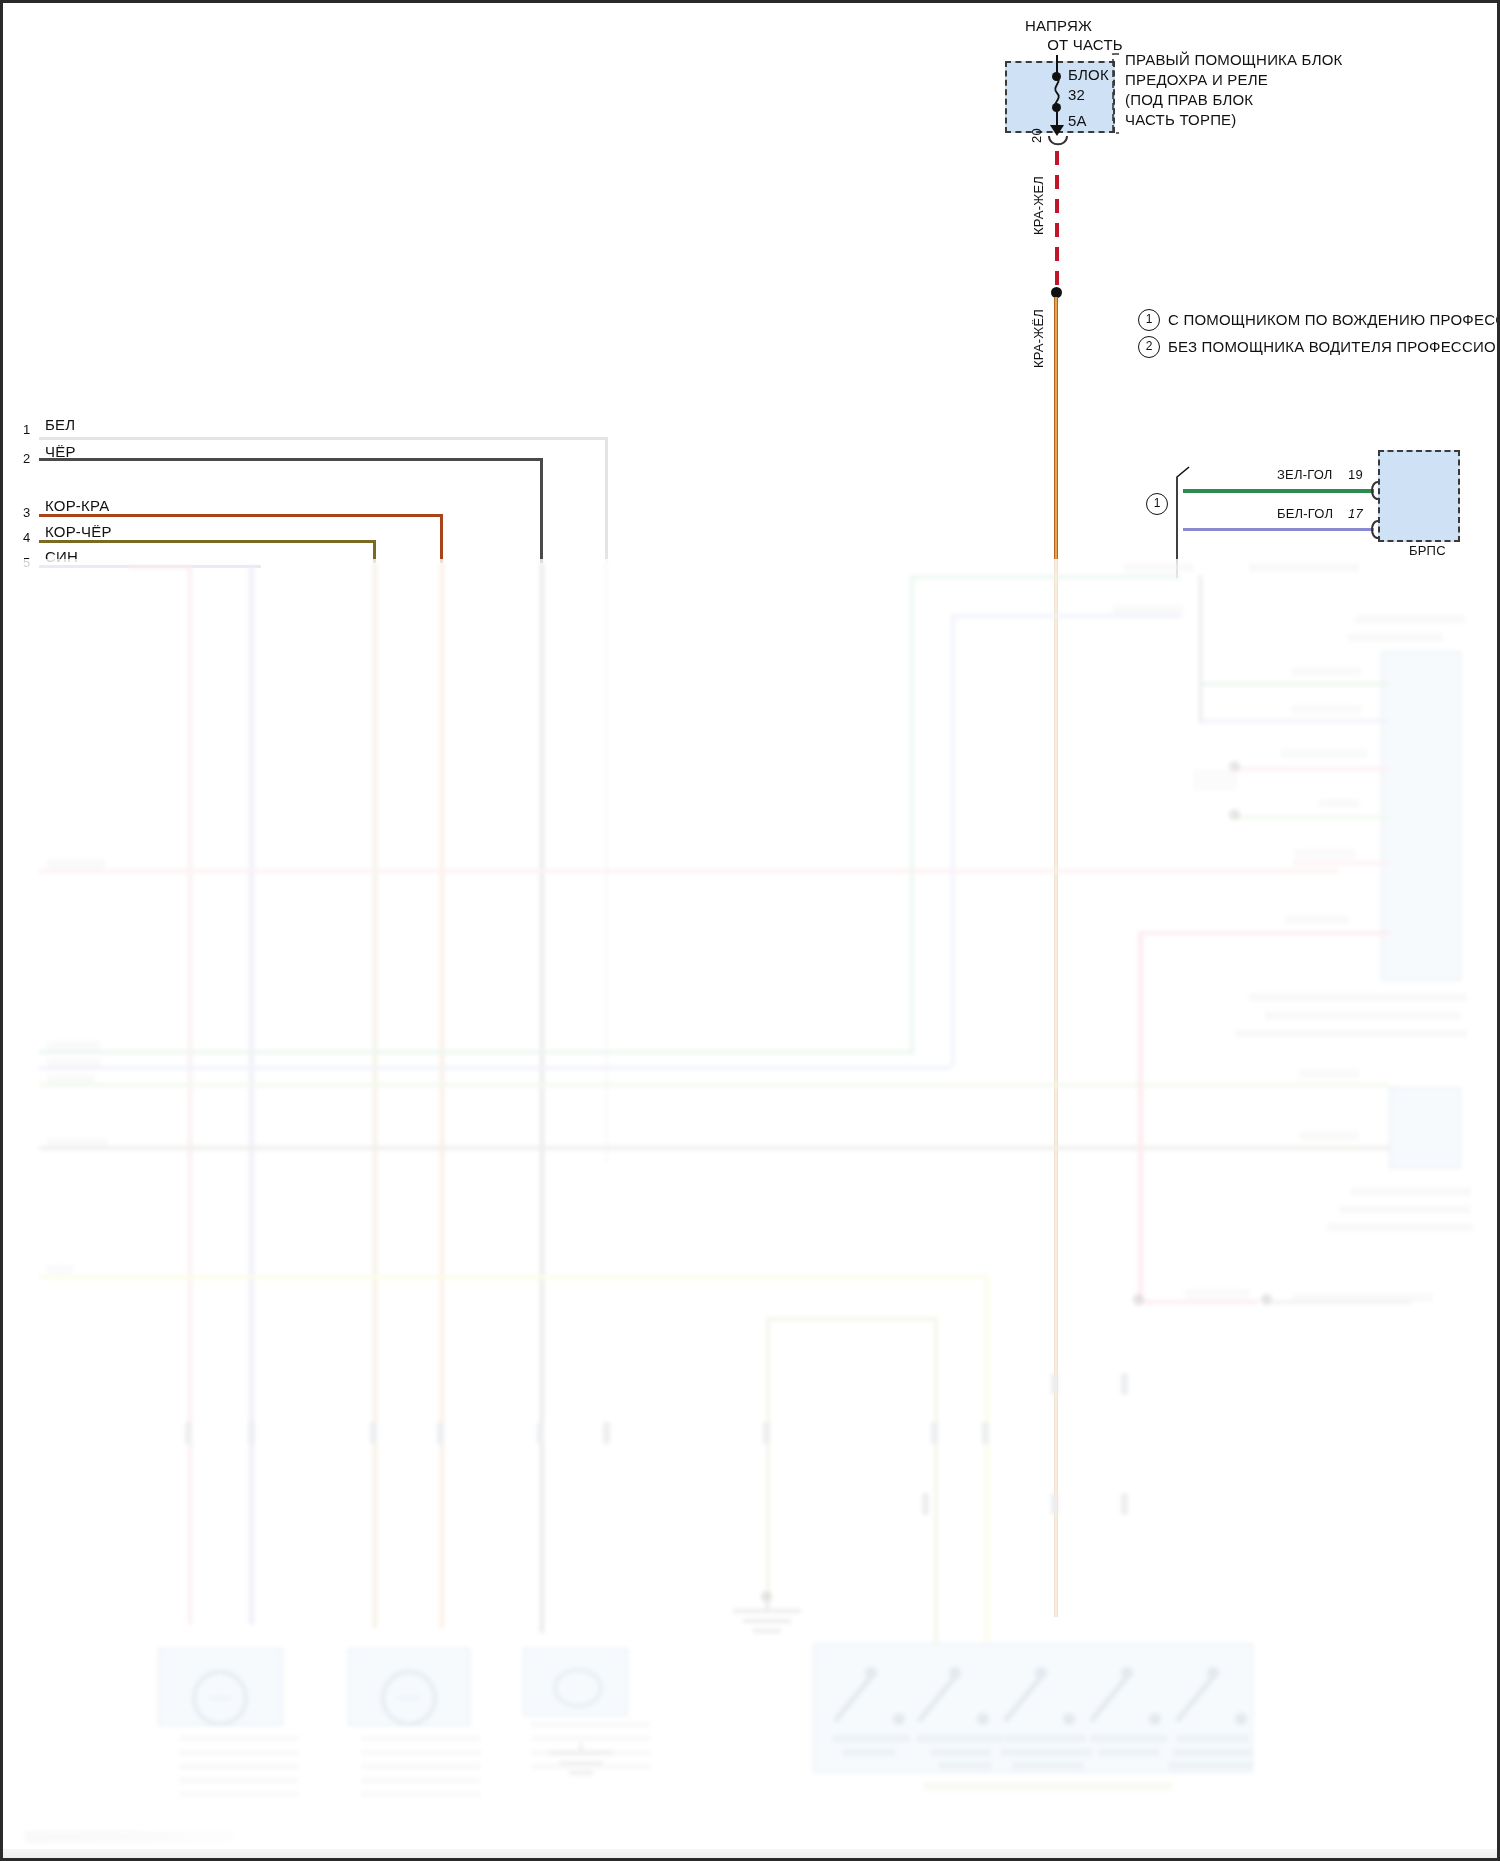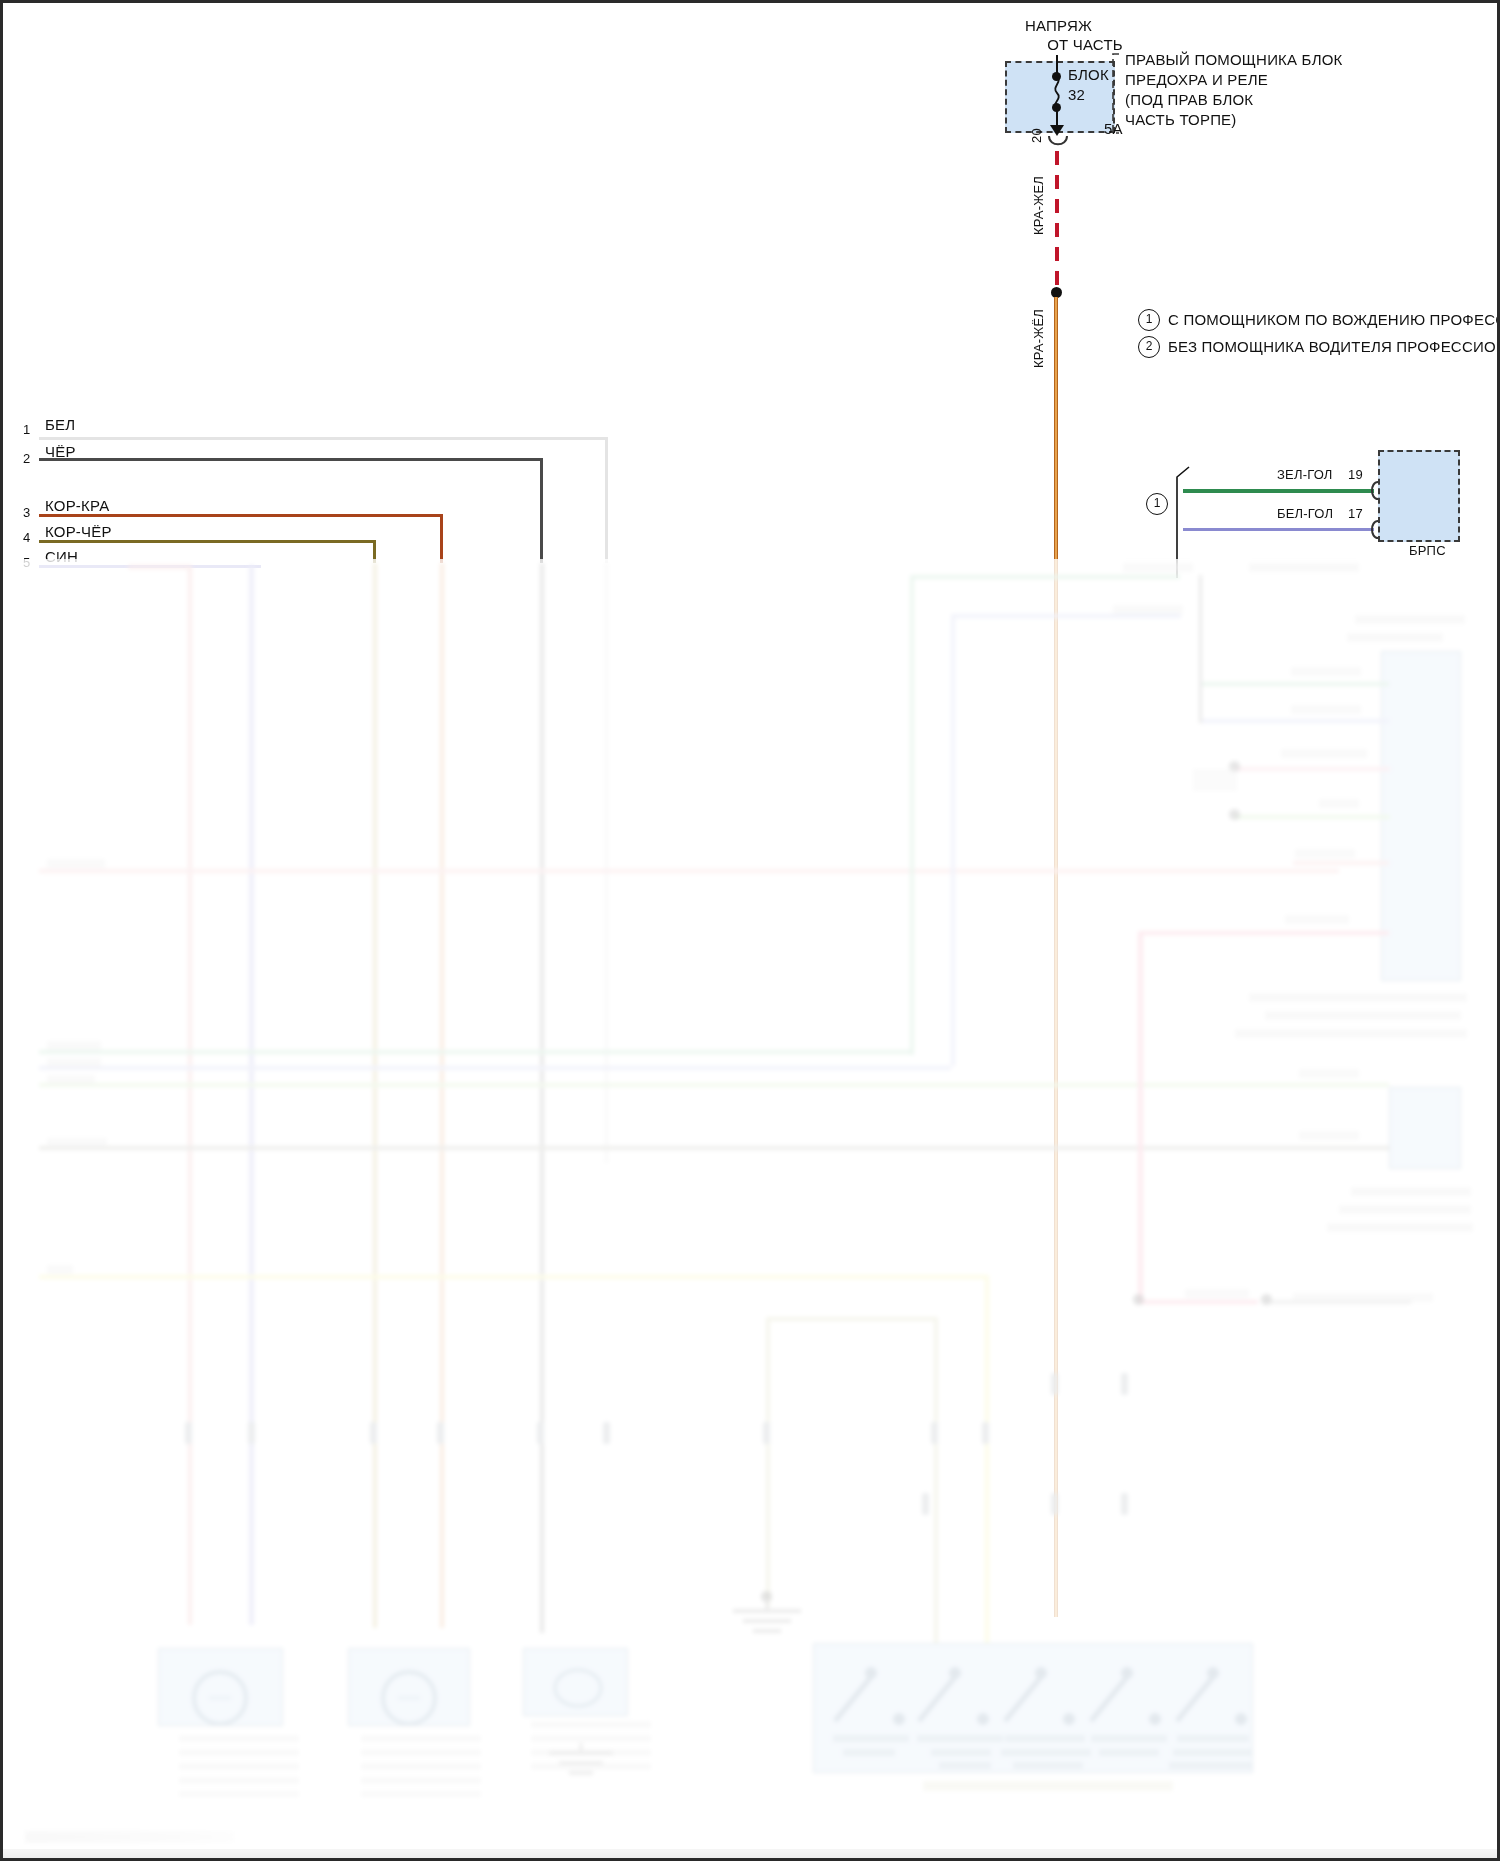--- a/index.html
+++ b/index.html
@@ -64,21 +64,21 @@
   <div class="wire vwire" style="left:1053px;top:52px;width:2px;height:22px;background:#111;"></div>
 
   <div class="node" style="left:1049px;top:69px;width:9px;height:9px;"></div>
   <div class="node" style="left:1049px;top:100px;width:9px;height:9px;"></div>
   <svg class="fusezig" style="left:1044px;top:72px;" width="22" height="34">
     <path d="M10 1 C16 7, 4 12, 10 18 C16 24, 4 28, 10 33" stroke="#111" stroke-width="1.8" fill="none"></path>
   </svg>
 
   <div class="txt" style="left:1065px;top:63px;">БЛОК</div>
   <div class="txt" style="left:1065px;top:83px;">32</div>
-  <div class="txt" style="left:1065px;top:117px;margin-left:36px;">5А</div>
+  <div class="txt" style="left:1065px;top:109px;">5А</div>
 
   <div class="wire vwire" style="left:1053px;top:106px;width:2px;height:20px;background:#111;"></div>
   <div class="arrow-d" style="left:1047px;top:122px;"></div>
 
   <svg style="position:absolute;left:1042px;top:132px;" width="26" height="16">
     <path d="M4 1 C4 12, 22 12, 22 1" stroke="#333" stroke-width="2" fill="none"></path>
   </svg>
 
   <svg style="position:absolute;left:1108px;top:50px;" width="10" height="82">
     <path d="M8 1 L2 1 L2 80 L8 80" stroke="#3a3a3a" stroke-width="1.6" fill="none" stroke-dasharray="7 4"></path>
@@ -142,21 +142,21 @@
 
   <div class="wire hwire" style="left:1180px;top:486px;width:191px;height:4px;background:#2e8b4f;"></div>
   <div class="txt sm" style="left:1274px;top:464px;">ЗЕЛ-ГОЛ</div>
   <div class="txt sm" style="left:1345px;top:464px;">19</div>
   <svg style="position:absolute;left:1366px;top:478px;" width="12" height="20">
     <path d="M9 1 C1 1, 1 18, 9 18" stroke="#333" stroke-width="2" fill="none"></path>
   </svg>
 
   <div class="wire hwire" style="left:1180px;top:525px;width:191px;height:3px;background:#8a8ad0;"></div>
   <div class="txt sm" style="left:1274px;top:503px;">БЕЛ-ГОЛ</div>
-  <div class="txt sm" style="left:1345px;top:503px;">17</div>
+  <div class="txt sm" style="left:1345px;top:503px;font-style:italic;">17</div>
   <svg style="position:absolute;left:1366px;top:517px;" width="12" height="20">
     <path d="M9 1 C1 1, 1 18, 9 18" stroke="#333" stroke-width="2" fill="none"></path>
   </svg>
 
   <div id="blurlayer">
 
     <div class="wire vwire" style="left:185px;top:562px;width:4px;height:1060px;background:#e8a8a8;"></div>
     <div class="wire hwire" style="left:125px;top:562px;width:64px;height:4px;background:#e8a8a8;"></div>
     <div class="wire vwire" style="left:246px;top:562px;width:5px;height:1060px;background:#a9a9e0;"></div>
 

